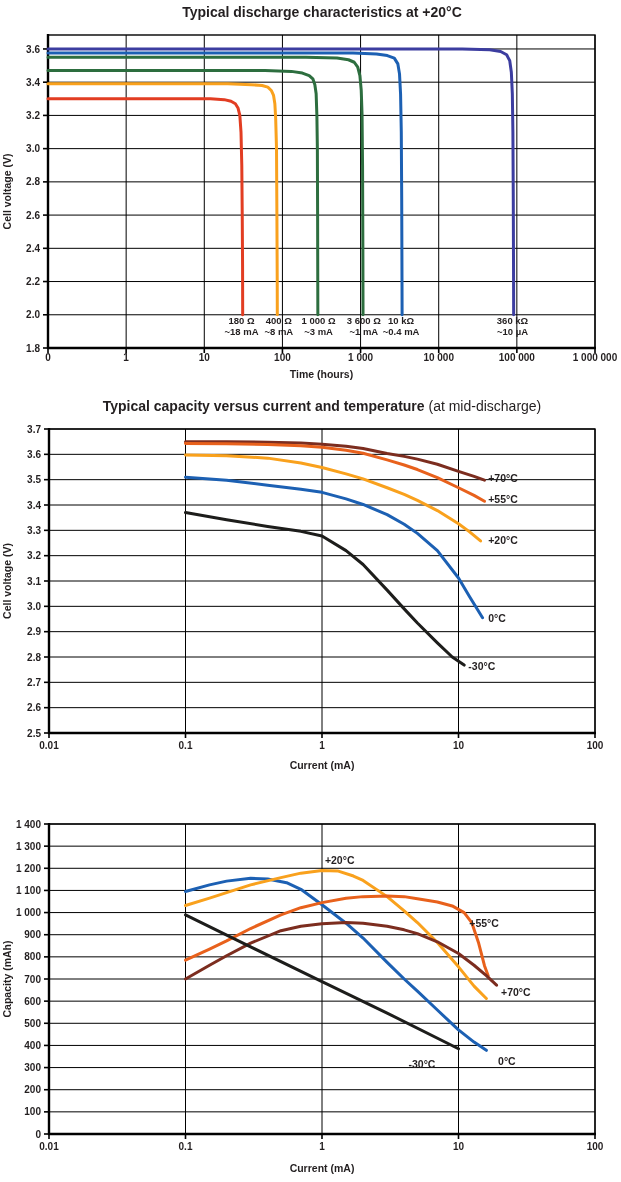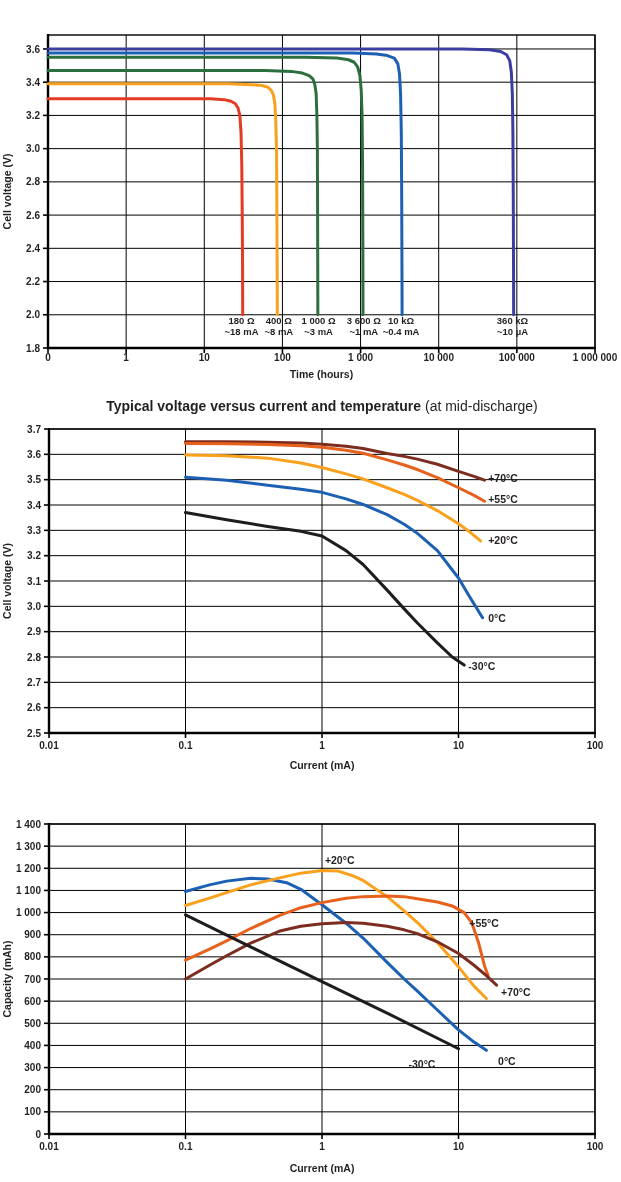--- a/index.html
+++ b/index.html
@@ -13,20 +13,21 @@
   .tick{font-size:10px;}
   .axis-title{font-size:10.5px;}
   .slabel{font-size:10.5px;}
   .ann{font-size:9.5px;}
 </style>
 </head>
 <body>
 
 <div id="page">
 
+  <div class="chart-title" style="top:4px;"><span>Typical discharge characteristics at +20°C</span></div>
   <svg id="chart0" style="top:0;" width="621" height="390" viewBox="0 0 621 390">
       <g stroke="#000000" stroke-width="1">
         <line x1="48" y1="35" x2="48" y2="348"></line>
         <line x1="126.14285714285714" y1="35" x2="126.14285714285714" y2="348"></line>
         <line x1="204.28571428571428" y1="35" x2="204.28571428571428" y2="348"></line>
         <line x1="282.42857142857144" y1="35" x2="282.42857142857144" y2="348"></line>
         <line x1="360.57142857142856" y1="35" x2="360.57142857142856" y2="348"></line>
         <line x1="438.7142857142857" y1="35" x2="438.7142857142857" y2="348"></line>
         <line x1="516.8571428571429" y1="35" x2="516.8571428571429" y2="348"></line>
         <line x1="595" y1="35" x2="595" y2="348"></line>
@@ -95,21 +96,21 @@
       <text x="318.5616721215327" y="324" text-anchor="middle" class="ann">1 000 Ω</text>
       <text x="318.5616721215327" y="335" text-anchor="middle" class="ann">~3 mA</text>
       <text x="363.805971254507" y="324" text-anchor="middle" class="ann">3 600 Ω</text>
       <text x="363.805971254507" y="335" text-anchor="middle" class="ann">~1 mA</text>
       <text x="401.0895893018864" y="324" text-anchor="middle" class="ann">10 kΩ</text>
       <text x="401.0895893018864" y="335" text-anchor="middle" class="ann">~0.4 mA</text>
       <text x="512.5188602380204" y="324" text-anchor="middle" class="ann">360 kΩ</text>
       <text x="512.5188602380204" y="335" text-anchor="middle" class="ann">~10 µA</text>
     </svg>
 
-  <div class="chart-title" style="top:398px;"><span>Typical voltage versus current and temperature</span><span class="suffix"> (at mid-discharge)</span></div>
+  <div class="chart-title" style="top:398px;"><span>Typical capacity versus current and temperature</span><span class="suffix"> (at mid-discharge)</span></div>
   <svg id="chart1" style="top:390px;" width="621" height="400" viewBox="0 390 621 400">
       <g stroke="#000000" stroke-width="1">
         <line x1="49" y1="429" x2="49" y2="733"></line>
         <line x1="185.5" y1="429" x2="185.5" y2="733"></line>
         <line x1="322" y1="429" x2="322" y2="733"></line>
         <line x1="458.5" y1="429" x2="458.5" y2="733"></line>
         <line x1="595" y1="429" x2="595" y2="733"></line>
         <line x1="49" y1="733" x2="595" y2="733"></line>
         <line x1="49" y1="707.6666666666666" x2="595" y2="707.6666666666666"></line>
         <line x1="49" y1="682.3333333333333" x2="595" y2="682.3333333333333"></line>

